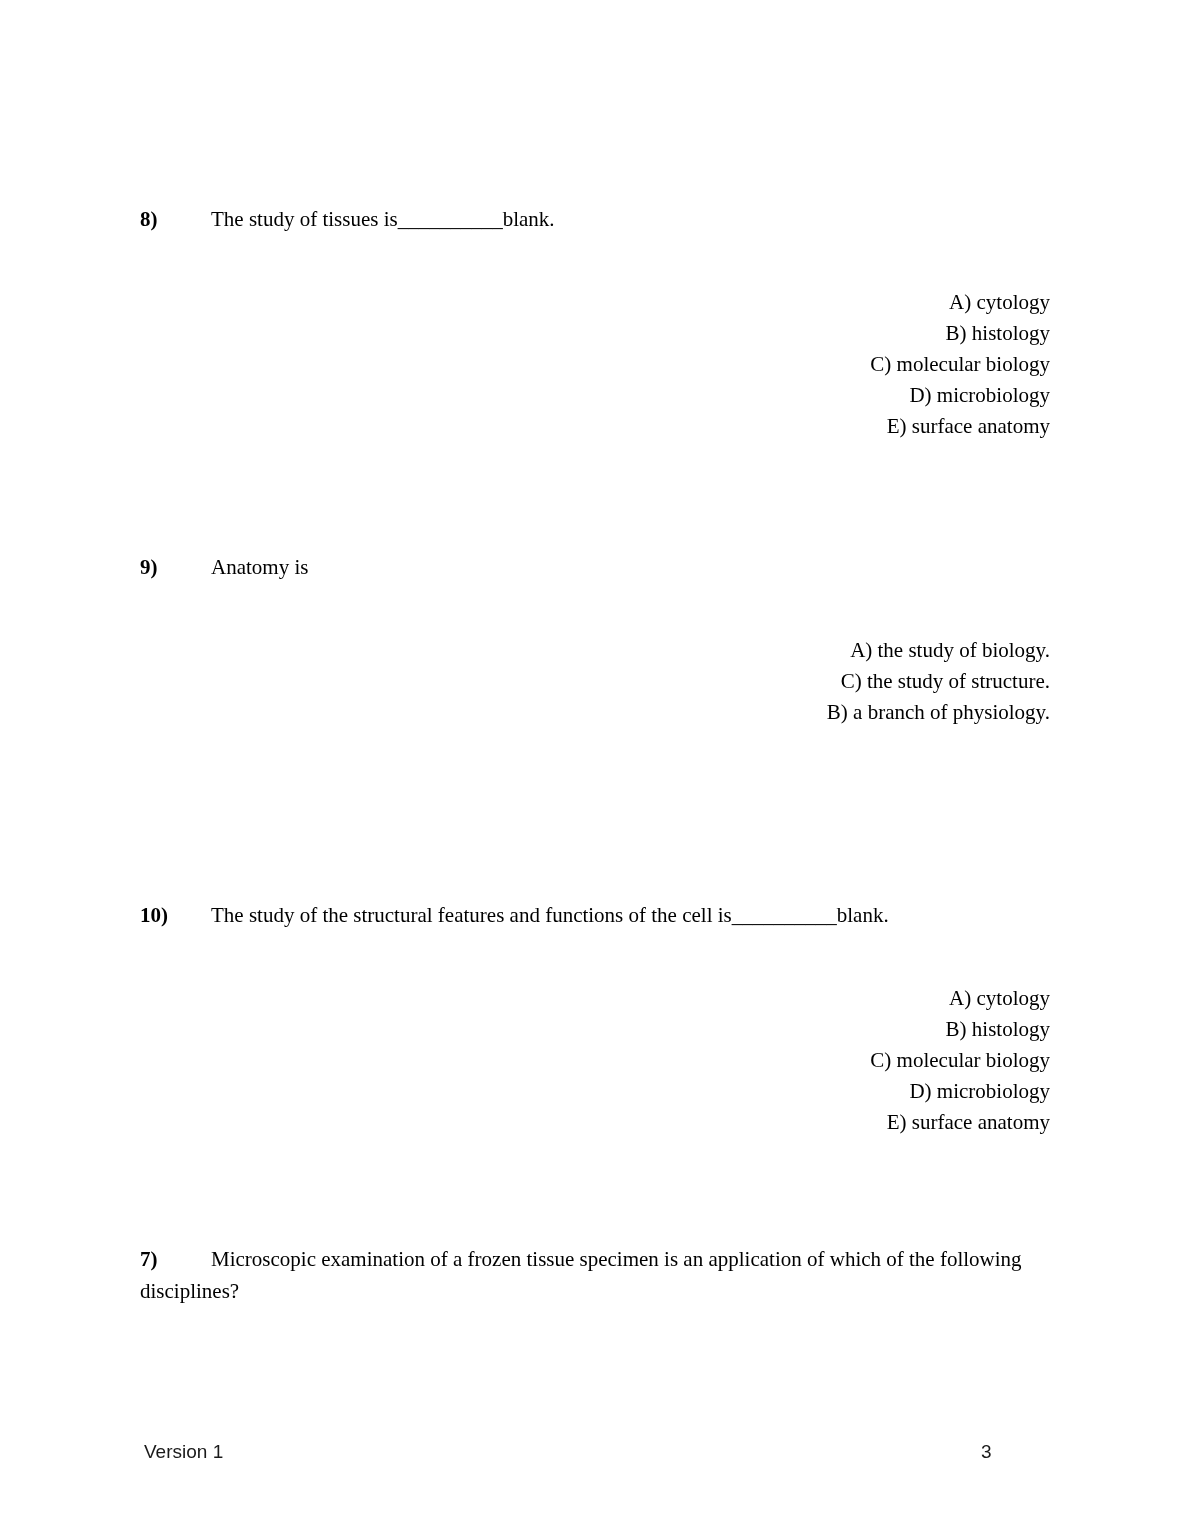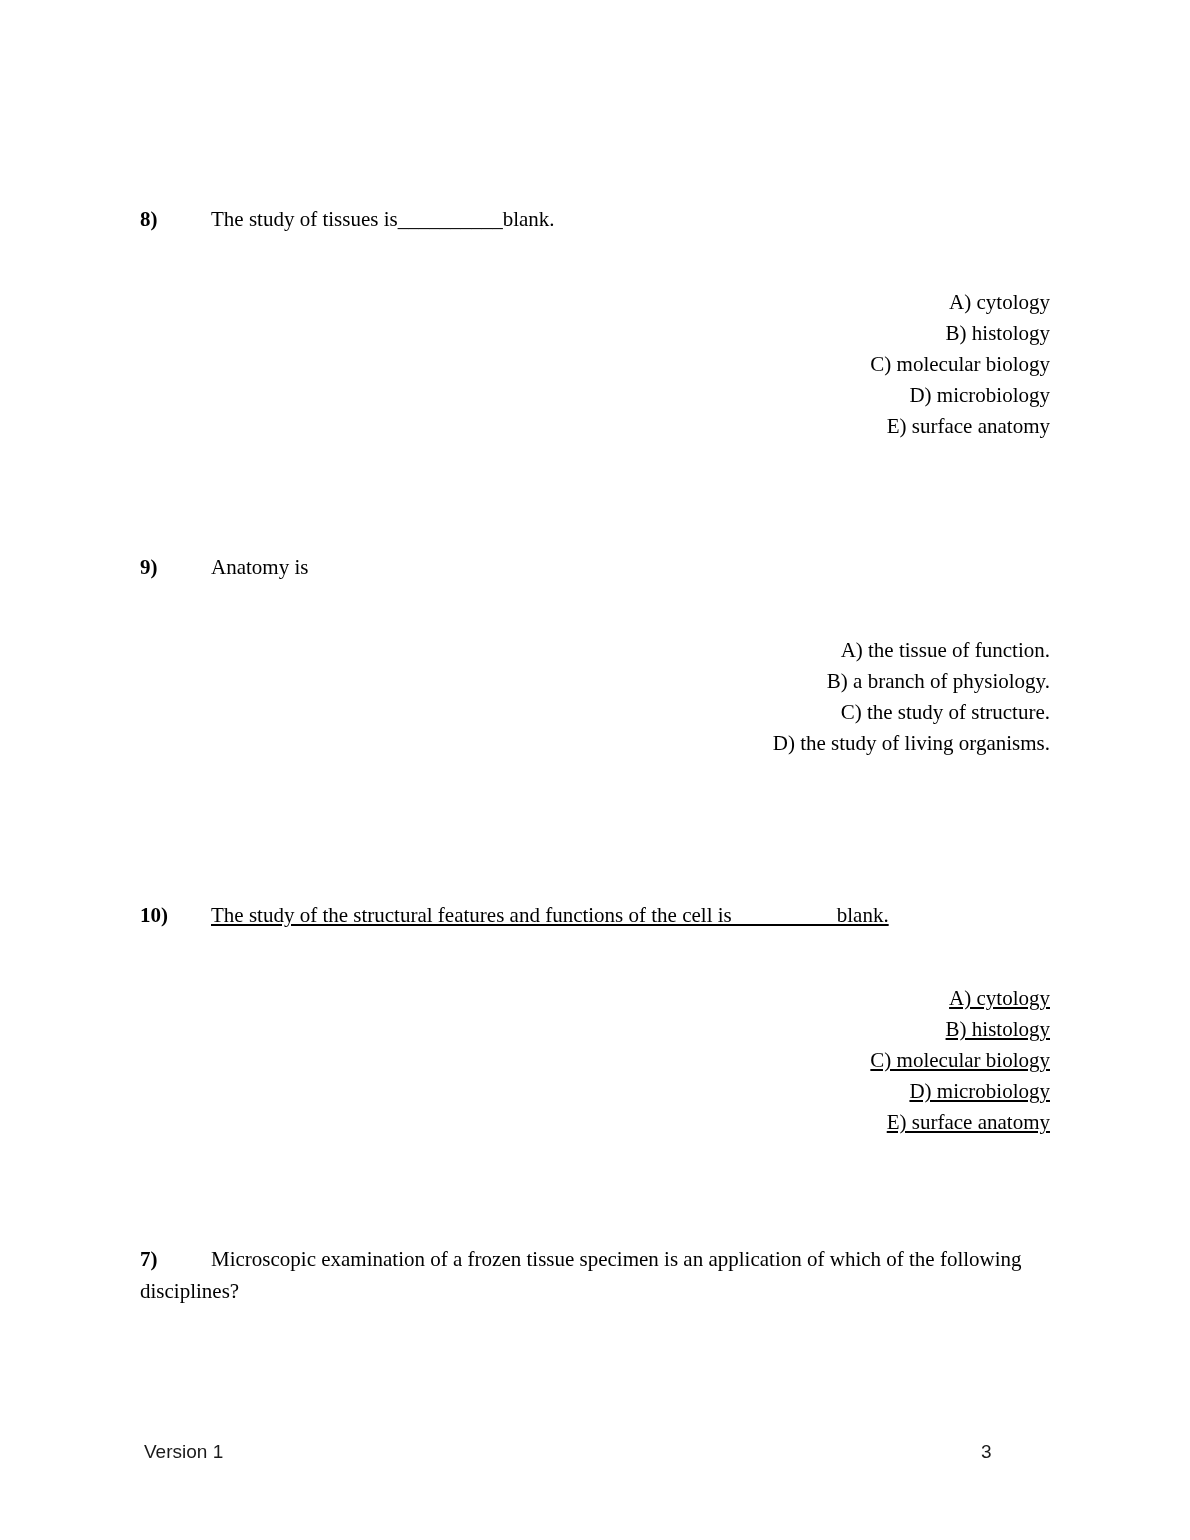--- a/index.html
+++ b/index.html
@@ -24,21 +24,21 @@
     top: 0;
     width: 910px;
   }
   .question {
     position: absolute;
     left: 0;
     width: 910px;
   }
   .q0 { top: 203px; }
   .q1 { top: 551px; font-family: Liberation Serif, serif; }
-  .q2 { top: 899px; text-decoration: underline; }
+  .q2 { top: 899px; }
   .q3 { top: 1243px; }
   .q-line {
     line-height: 32px;
   }
   .q-num {
     display: inline-block;
     width: 71px;
     font-weight: bold;
     vertical-align: top;
   }
@@ -90,24 +90,23 @@
           <div class="option">D) microbiology</div>
           <div class="option">E) surface anatomy</div>
         </div>
   </div>
 
   <div class="question q1">
     <div class="q-line">
       <span class="q-num">9)</span><span class="q-text">Anatomy is</span>
     </div>
     <div class="options">
-          <div class="option">A) the tissue of function.</div>
+          <div class="option">A) the study of biology.</div>
+          <div class="option">C) the study of structure.</div>
           <div class="option">B) a branch of physiology.</div>
-          <div class="option">C) the study of structure.</div>
-          <div class="option">D) the study of living organisms.</div>
         </div>
   </div>
 
   <div class="question q2">
     <div class="q-line">
       <span class="q-num">10)</span><span class="q-text">The study of the structural features and functions of the cell is__________blank.</span>
     </div>
     <div class="options">
           <div class="option">A) cytology</div>
           <div class="option">B) histology</div>

